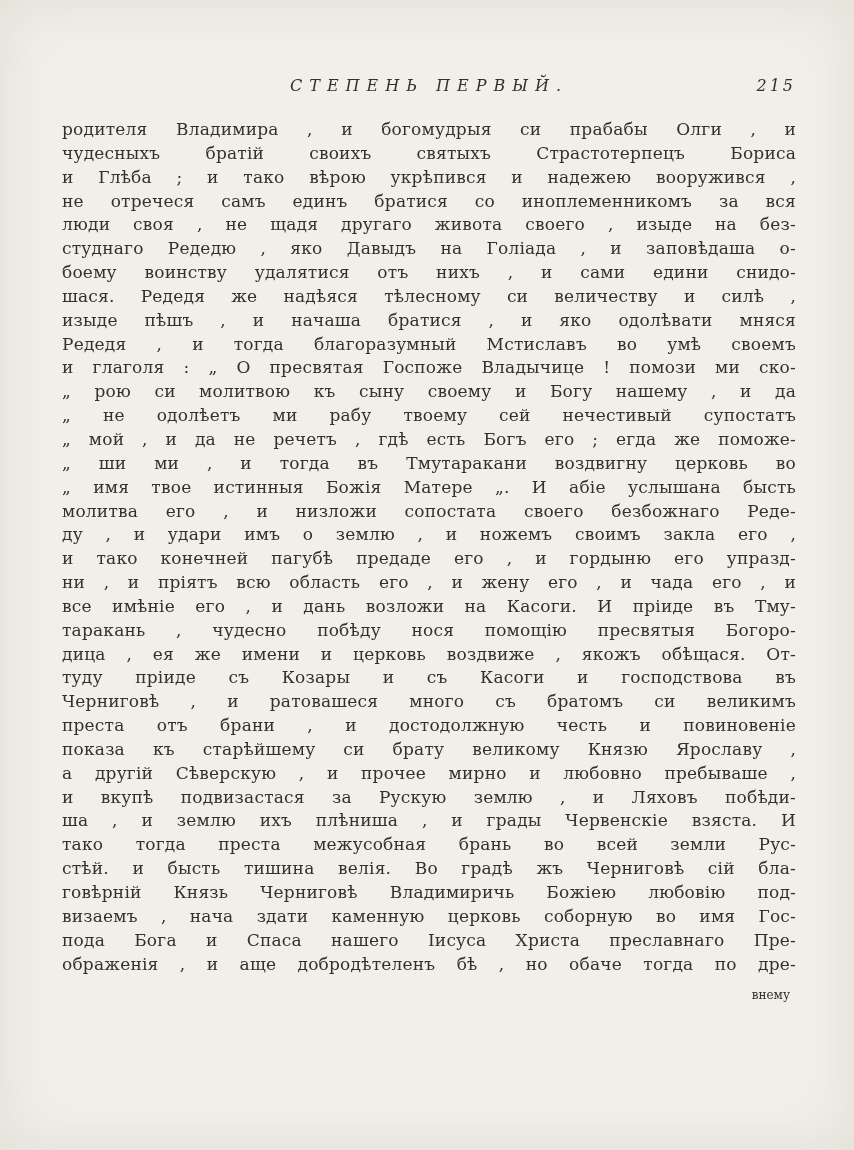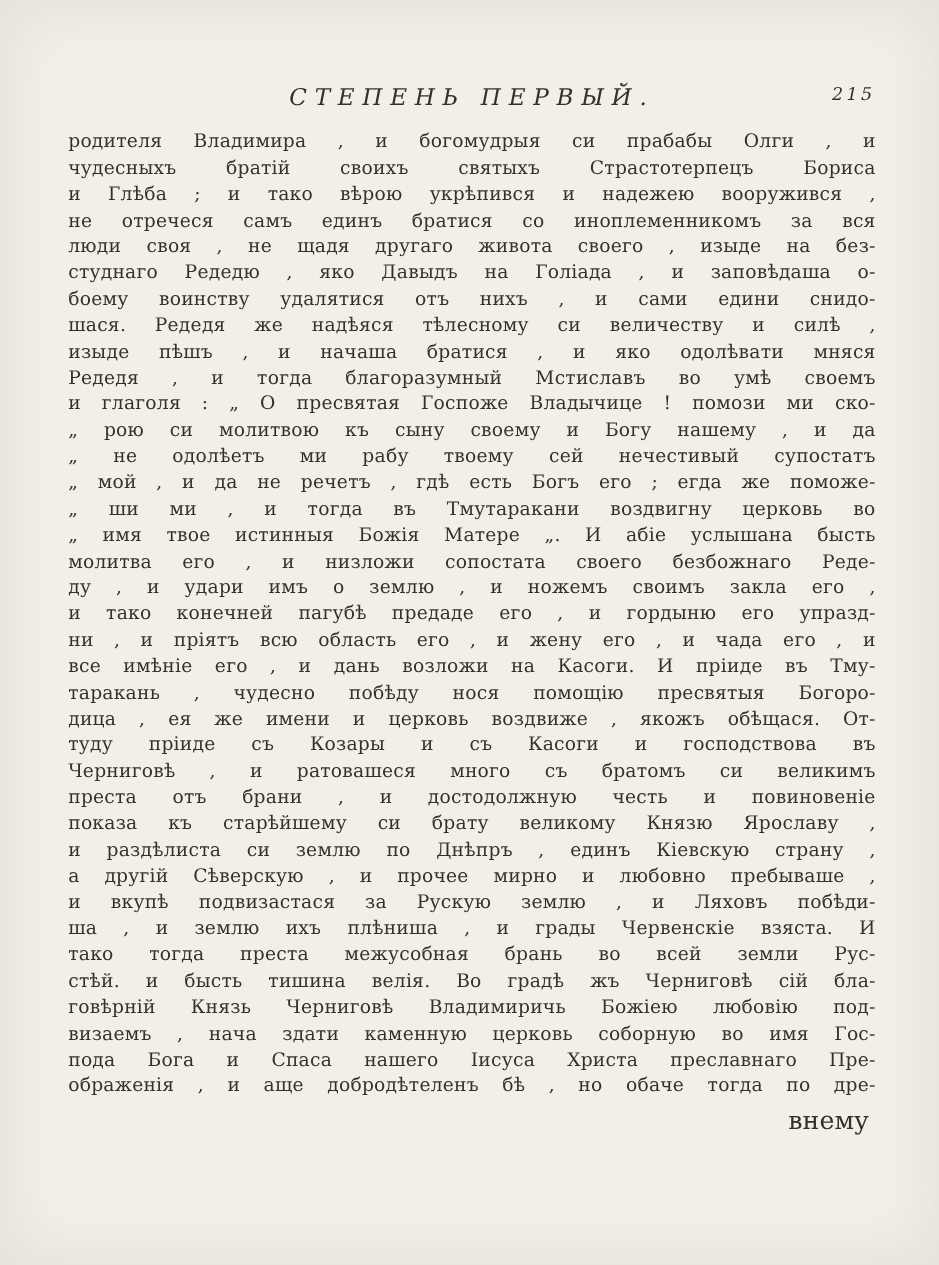--- a/index.html
+++ b/index.html
@@ -23,21 +23,21 @@
     position: absolute;
     top: 76px;
     left: 62px;
     right: 58px;
     height: 28px;
   }
   .running-head .title {
     display: block;
     text-align: center;
     font-style: italic;
-    font-size: 21px;
+    font-size: 16px;
     letter-spacing: 7px;
     white-space: nowrap;
   }
   .running-head .pagenum {
     position: absolute;
     right: 0;
     top: 0;
     font-style: italic;
     font-size: 16px;
     letter-spacing: 3px;
@@ -51,21 +51,21 @@
   .line {
     font-size: 17px;
     line-height: 23.85px;
     text-align: justify;
     text-align-last: justify;
     white-space: normal;
     letter-spacing: 0.2px;
   }
   .catchword {
     margin-top: 8px;
-    font-size: 23px;
+    font-size: 12px;
     line-height: 23.85px;
     text-align: right;
     padding-right: 6px;
   }
 </style>
 </head>
 <body>
 
 <div class="page">
 
@@ -95,21 +95,20 @@
     <div class="line">ду , и удари имъ о землю , и ножемъ своимъ закла его ,</div>
     <div class="line">и тако конечней пагубѣ предаде его , и гордыню его упразд-</div>
     <div class="line">ни , и пріятъ всю область его , и жену его , и чада его , и</div>
     <div class="line">все имѣніе его , и дань возложи на Касоги. И пріиде въ Тму-</div>
     <div class="line">таракань , чудесно побѣду нося помощію пресвятыя Богоро-</div>
     <div class="line">дица , ея же имени и церковь воздвиже , якожъ обѣщася. От-</div>
     <div class="line">туду пріиде съ Козары и съ Касоги и господствова въ</div>
     <div class="line">Черниговѣ , и ратовашеся много съ братомъ си великимъ</div>
     <div class="line">преста отъ брани , и достодолжную честь и повиновеніе</div>
     <div class="line">показа къ старѣйшему си брату великому Князю Ярославу ,</div>
-    <div class="line">и раздѣлиста си землю по Днѣпръ , единъ Кіевскую страну ,</div>
     <div class="line">а другій Сѣверскую , и прочее мирно и любовно пребываше ,</div>
     <div class="line">и вкупѣ подвизастася за Рускую землю , и Ляховъ побѣди-</div>
     <div class="line">ша , и землю ихъ плѣниша , и грады Червенскіе взяста. И</div>
     <div class="line">тако тогда преста межусобная брань во всей земли Рус-</div>
     <div class="line">стѣй. и бысть тишина велія. Во градѣ жъ Черниговѣ сій бла-</div>
     <div class="line">говѣрній Князь Черниговѣ Владимиричь Божіею любовію под-</div>
     <div class="line">визаемъ , нача здати каменную церковь соборную во имя Гос-</div>
     <div class="line">пода Бога и Спаса нашего Іисуса Христа преславнаго Пре-</div>
     <div class="line">ображенія , и аще добродѣтеленъ бѣ , но обаче тогда по дре-</div>
     <div class="catchword">внему</div>

